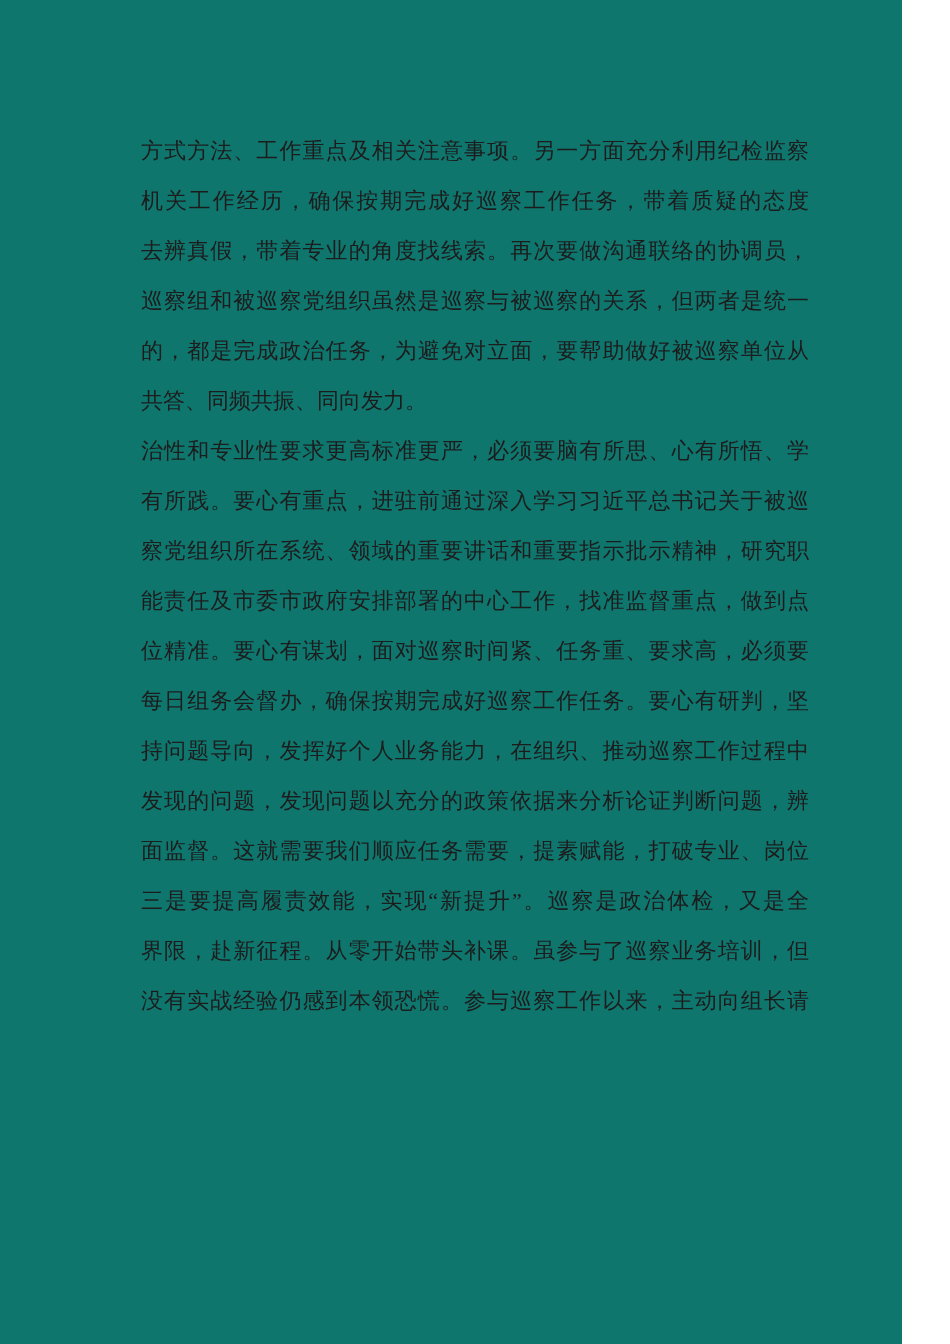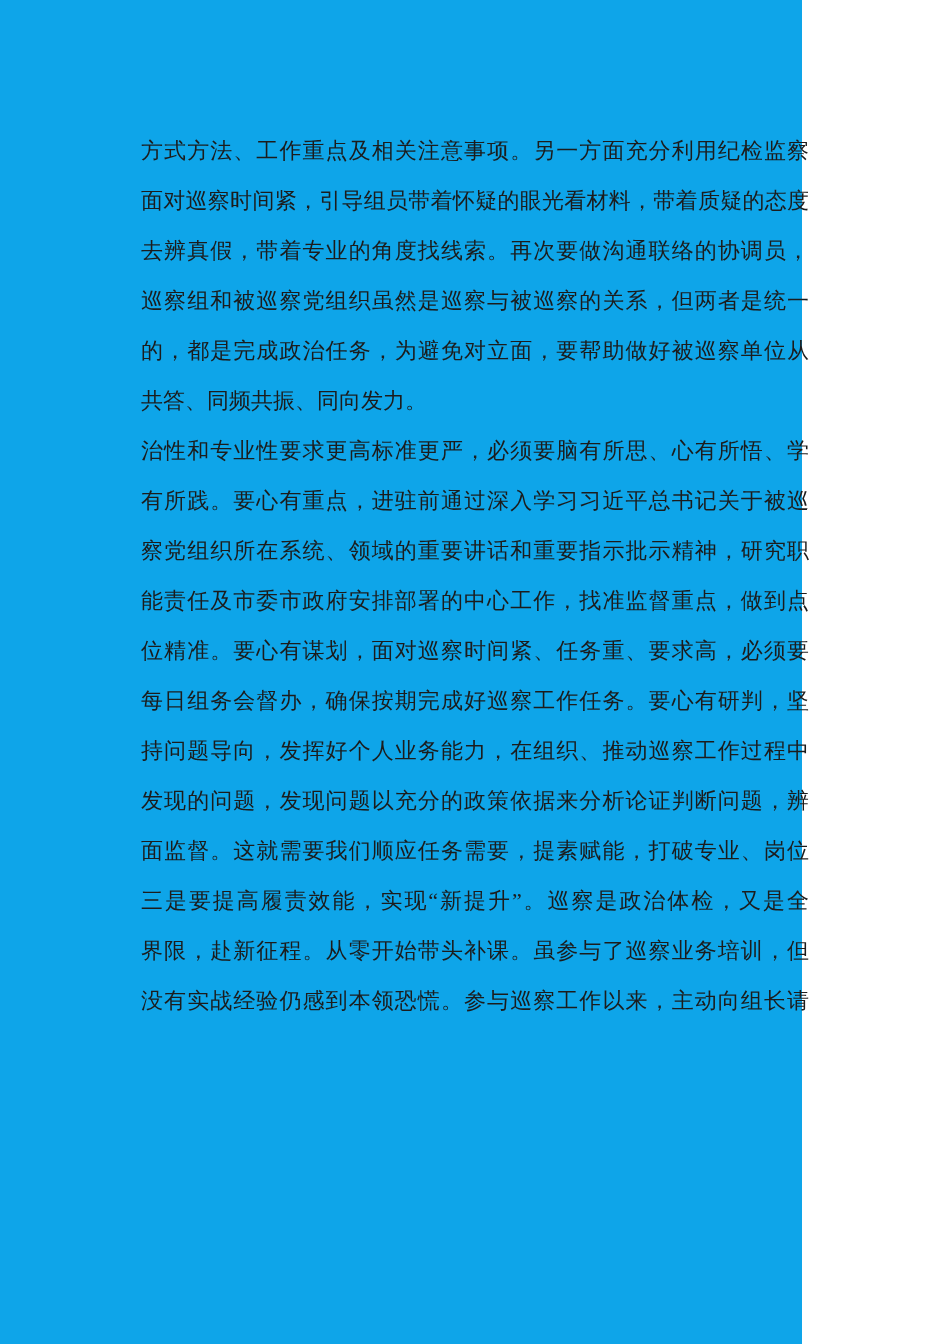--- a/index.html
+++ b/index.html
@@ -7,23 +7,23 @@
     padding: 0;
   }
   body {
     width: 950px;
     height: 1344px;
     background: #ffffff;
     overflow: hidden;
   }
   .page {
     position: relative;
-    width: 802px;
+    width: 902px;
     height: 1344px;
-    background: #0ea5e9;
+    background: #0f766e;
     font-family: "Liberation Serif", "DejaVu Serif", serif;
     color: #1c1c1c;
   }
   .textblock {
     position: absolute;
     left: 141px;
     top: 126px;
     width: 668px;
   }
   .line {
@@ -40,21 +40,21 @@
     text-align-last: left;
   }
 </style>
 </head>
 <body>
 
 <div class="page">
   <div class="textblock">
 
     <div class="line">方式方法、工作重点及相关注意事项。另一方面充分利用纪检监察</div>
-    <div class="line">面对巡察时间紧，引导组员带着怀疑的眼光看材料，带着质疑的态度</div>
+    <div class="line">机关工作经历，确保按期完成好巡察工作任务，带着质疑的态度</div>
     <div class="line">去辨真假，带着专业的角度找线索。再次要做沟通联络的协调员，</div>
     <div class="line">巡察组和被巡察党组织虽然是巡察与被巡察的关系，但两者是统一</div>
     <div class="line">的，都是完成政治任务，为避免对立面，要帮助做好被巡察单位从</div>
     <div class="line pend">共答、同频共振、同向发力。</div>
 
     <div class="line">治性和专业性要求更高标准更严，必须要脑有所思、心有所悟、学</div>
     <div class="line">有所践。要心有重点，进驻前通过深入学习习近平总书记关于被巡</div>
     <div class="line">察党组织所在系统、领域的重要讲话和重要指示批示精神，研究职</div>
     <div class="line">能责任及市委市政府安排部署的中心工作，找准监督重点，做到点</div>
     <div class="line">位精准。要心有谋划，面对巡察时间紧、任务重、要求高，必须要</div>

